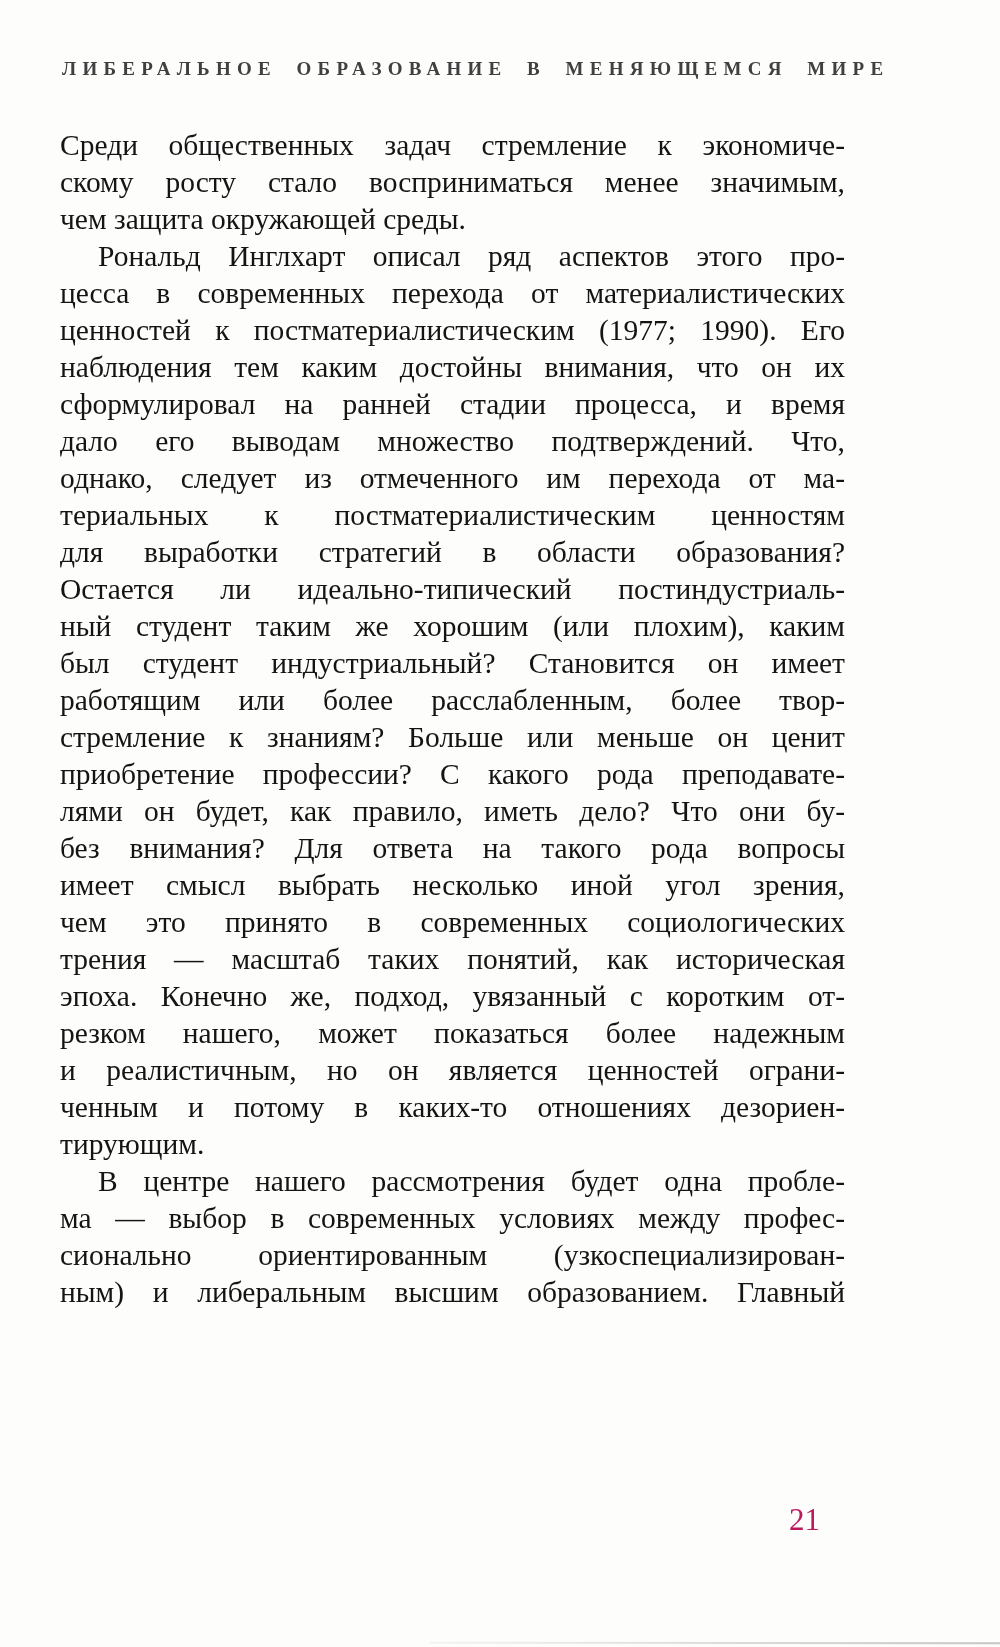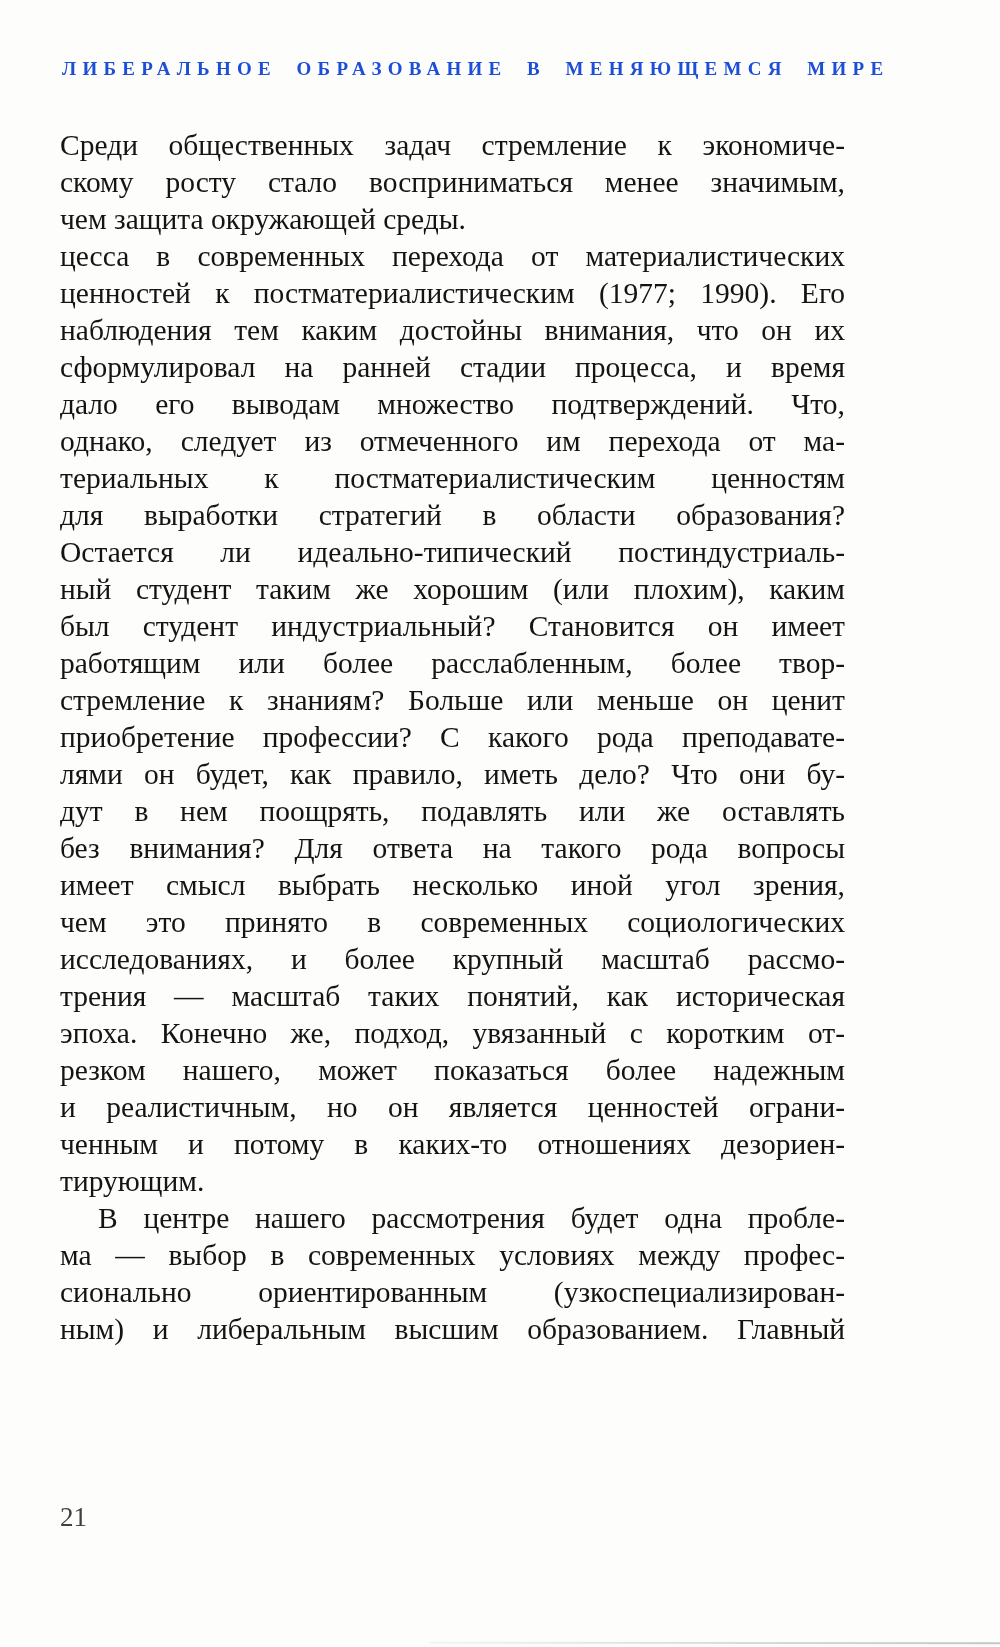--- a/index.html
+++ b/index.html
@@ -20,21 +20,21 @@
   .running-head {
     position: absolute;
     top: 58px;
     left: 62px;
     width: 790px;
     font-size: 19px;
     font-weight: 600;
     letter-spacing: 0.33em;
     word-spacing: 0.45em;
     white-space: nowrap;
-    color: #1d4ed8;
+    color: #404040;
   }
   
   .text-block {
     position: absolute;
     top: 127px;
     left: 60px;
     width: 785px;
     font-size: 29.5px;
     line-height: 37px;
     font-weight: 400;
@@ -54,23 +54,23 @@
   }
   .line.endline {
     text-align-last: left;
   }
   
   .page-number {
     position: absolute;
     top: 1502px;
     left: 60px;
     width: 760px;
-    text-align: left;
-    font-size: 27px;
-    color: #404040;
+    text-align: right;
+    font-size: 31px;
+    color: #be185d;
   }
   
   .scan-artifact {
     position: absolute;
     bottom: 3px;
     left: 43%;
     right: 0;
     height: 2px;
     background: linear-gradient(90deg, rgba(0,0,0,0.04), rgba(0,0,0,0.22));
     transform: rotate(0.06deg);
@@ -82,40 +82,39 @@
 <div class="page">
   <header class="running-head">ЛИБЕРАЛЬНОЕ ОБРАЗОВАНИЕ В МЕНЯЮЩЕМСЯ МИРЕ</header>
 
   <main class="text-block">
       <div class="para">
         <div class="line">Среди общественных задач стремление к экономиче-</div>
         <div class="line">скому росту стало восприниматься менее значимым,</div>
         <div class="line endline">чем защита окружающей среды.</div>
       </div>
       <div class="para">
+        <div class="line indent">Рональд Инглхарт описал ряд аспектов этого про-</div>
         <div class="line">цесса в современных перехода от материалистических</div>
         <div class="line">ценностей к постматериалистическим (1977; 1990). Его</div>
         <div class="line">наблюдения тем каким достойны внимания, что он их</div>
         <div class="line">сформулировал на ранней стадии процесса, и время</div>
         <div class="line">дало его выводам множество подтверждений. Что,</div>
         <div class="line">однако, следует из отмеченного им перехода от ма-</div>
         <div class="line">териальных к постматериалистическим ценностям</div>
         <div class="line">для выработки стратегий в области образования?</div>
         <div class="line">Остается ли идеально-типический постиндустриаль-</div>
         <div class="line">ный студент таким же хорошим (или плохим), каким</div>
         <div class="line">был студент индустриальный? Становится он имеет</div>
         <div class="line">работящим или более расслабленным, более твор-</div>
         <div class="line">стремление к знаниям? Больше или меньше он ценит</div>
         <div class="line">приобретение профессии? С какого рода преподавате-</div>
         <div class="line">лями он будет, как правило, иметь дело? Что они бу-</div>
-        <div class="line">дут в нем поощрять, подавлять или же оставлять</div>
         <div class="line">без внимания? Для ответа на такого рода вопросы</div>
         <div class="line">имеет смысл выбрать несколько иной угол зрения,</div>
         <div class="line">чем это принято в современных социологических</div>
-        <div class="line">исследованиях, и более крупный масштаб рассмо-</div>
         <div class="line">трения — масштаб таких понятий, как историческая</div>
         <div class="line">эпоха. Конечно же, подход, увязанный с коротким от-</div>
         <div class="line">резком нашего, может показаться более надежным</div>
         <div class="line">и реалистичным, но он является ценностей ограни-</div>
         <div class="line">ченным и потому в каких-то отношениях дезориен-</div>
         <div class="line endline">тирующим.</div>
       </div>
       <div class="para">
         <div class="line indent">В центре нашего рассмотрения будет одна пробле-</div>
         <div class="line">ма — выбор в современных условиях между профес-</div>

